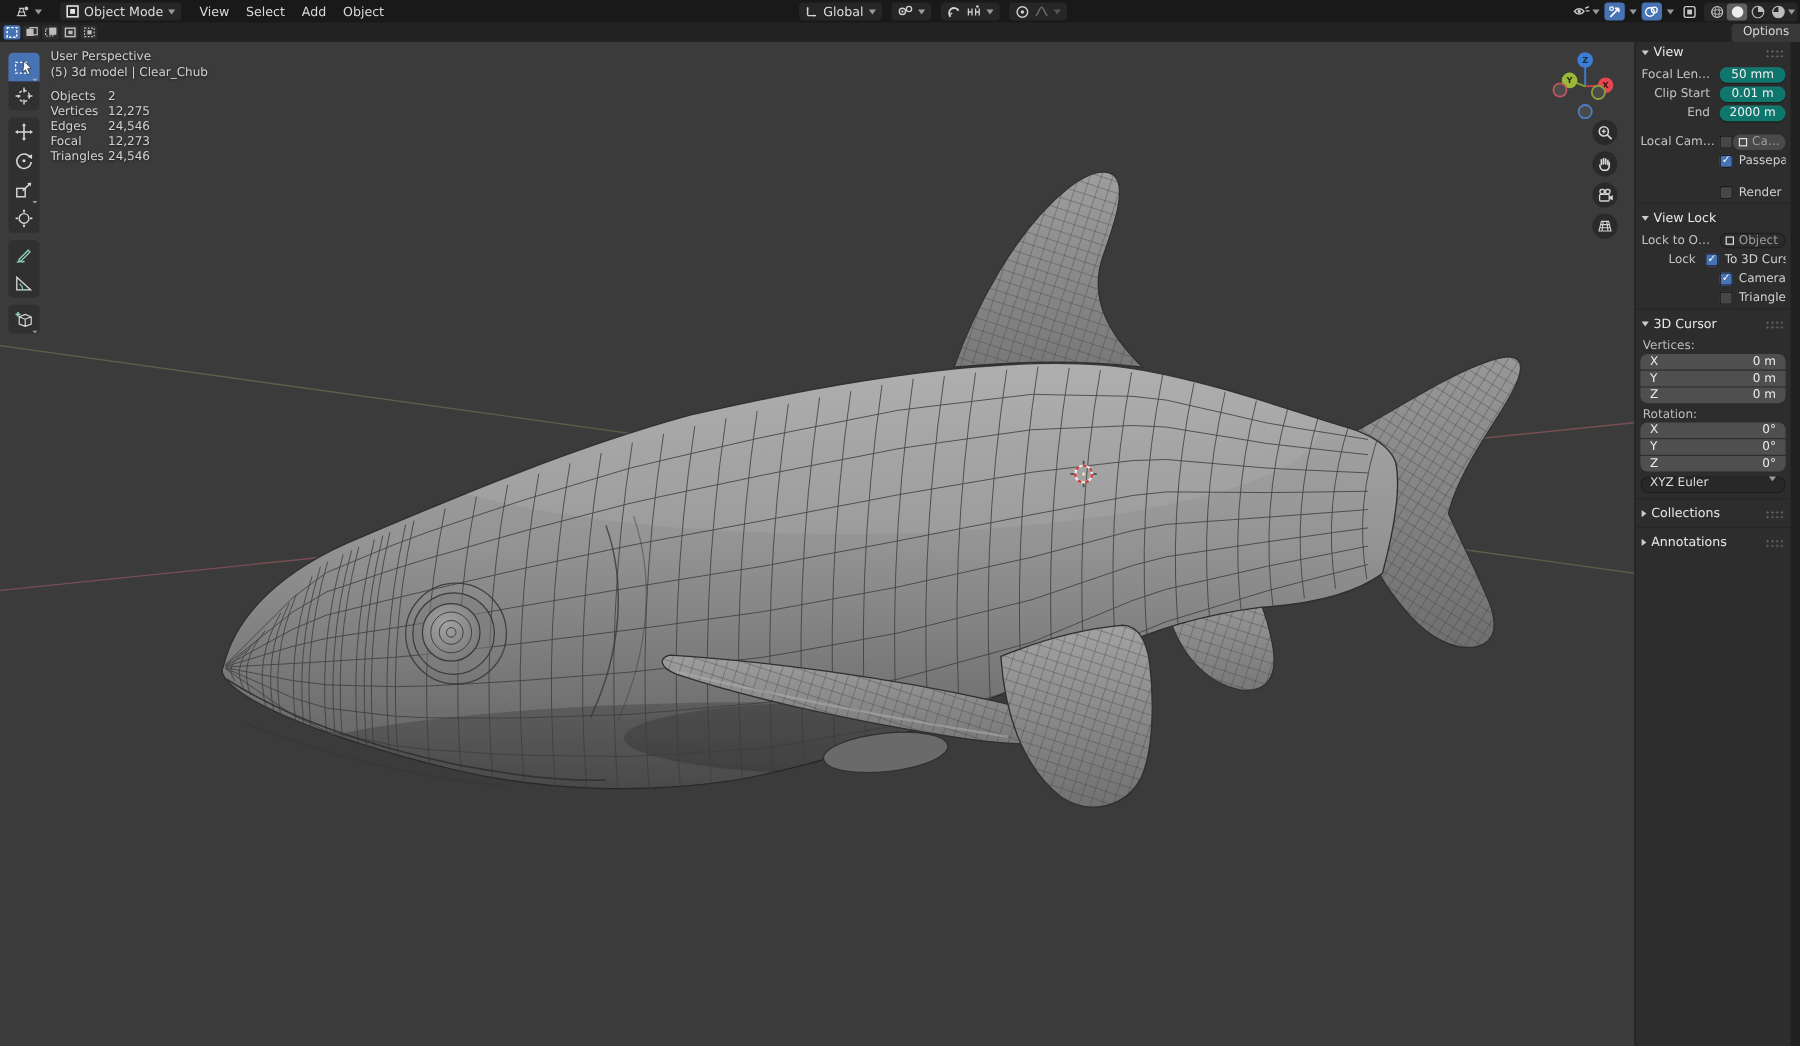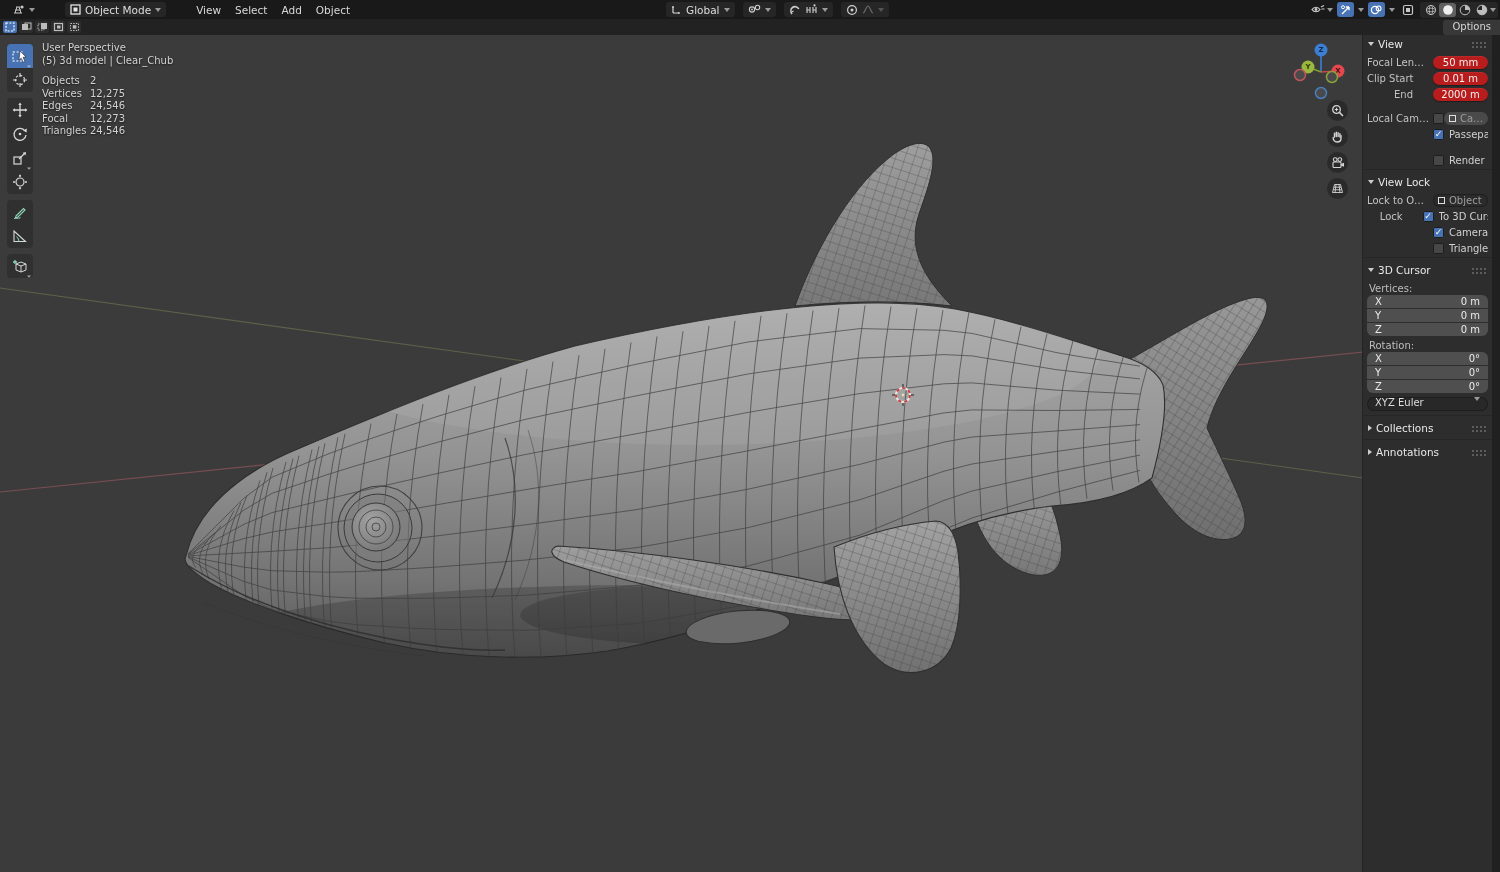--- a/index.html
+++ b/index.html
@@ -6,21 +6,21 @@
   html,body { width:1500px; height:872px; }
   body {
     position: relative; overflow: hidden;
     background:#3b3b3b;
     font-family:"DejaVu Sans","Liberation Sans",sans-serif;
     -webkit-font-smoothing: antialiased;
     user-select:none;
   }
   
   .topbar { position:absolute; left:0; top:0; width:1500px; height:19px; background:#191919; display:flex; align-items:center; z-index:30;}
-  .h-left { display:flex; align-items:center; gap:25px; padding-left:6px; }
+  .h-left { display:flex; align-items:center; gap:10px; padding-left:6px; }
   .h-center { position:absolute; left:666px; top:0; height:19px; display:flex; align-items:center; gap:8px; }
   .h-right { position:absolute; right:0px; top:0; height:19px; display:flex; align-items:center; gap:4px; padding-right:2px; }
   .menu-item { color:#d8d8d8; font-size:10.5px; padding:2px 5px; border-radius:3px; cursor:default; }
   .pill { display:flex; align-items:center; gap:4px; background:#262626; border-radius:3px; padding:2px 5px; height:15px; color:#dcdcdc; font-size:10.5px; }
   .caret { width:0; height:0; border-left:3px solid transparent; border-right:3px solid transparent; border-top:4px solid #9a9a9a; }
   .tgl { width:17px; height:15px; border-radius:3px; display:flex; align-items:center; justify-content:center; background:transparent;}
   .tgl.on { background:#4772b3; }
   .shade-grp { display:flex; align-items:center; background:#262626; border-radius:3px; padding:0 2px; height:16px; }
   .shade-btn { width:17px; height:14px; display:flex; align-items:center; justify-content:center; color:#b9b9b9; font-size:11px; border-radius:3px;}
   .shade-btn.active { background:#606060; color:#fff; }
@@ -51,23 +51,23 @@
   
   .npanel { position:absolute; left:1362px; top:35px; width:130px; height:837px; background:#2d2d2d; border-left:1px solid #232323; z-index:20; font-size:10px; color:#c3c3c3;}
   .rightstrip { position:absolute; left:1492px; top:35px; width:8px; height:837px; background:#202020; z-index:21;}
   .sect-hdr { display:flex; align-items:center; height:18px; padding:0 6px 0 5px; color:#e8e8e8; }
   .sect-hdr .title { font-size:10.5px; margin-left:4px; flex:1; }
   .tri-d { width:0; height:0; border-left:3.5px solid transparent; border-right:3.5px solid transparent; border-top:4.5px solid #cdcdcd; }
   .tri-r { width:0; height:0; border-top:3.5px solid transparent; border-bottom:3.5px solid transparent; border-left:4.5px solid #cdcdcd; }
   .dots { width:15px; height:7px; background-image:radial-gradient(#5d5d5d 1px, transparent 1.1px); background-size:4px 4px; background-position:0 0; }
   .sep { height:2px; border-top:1px solid #262626; margin:2px 0; }
   .prow { display:flex; align-items:center; height:14px; margin:2px 4px; }
-  .plabel { width:66px; text-align:right; padding-right:20px; color:#c3c3c3; white-space:nowrap; overflow:hidden;}
+  .plabel { width:66px; text-align:right; padding-right:8px; color:#c3c3c3; white-space:nowrap; overflow:hidden;}
   .pspace { width:66px; flex:none; }
-  .numfield { flex:1; height:13px; background:#b91c1c; border-radius:7px; color:#f0f0f0; display:flex; align-items:center; justify-content:center; box-shadow:0 1px 1px rgba(0,0,0,.35), inset 0 1px 0 rgba(255,255,255,.06); }
+  .numfield { flex:1; height:13px; background:#0f766e; border-radius:7px; color:#f0f0f0; display:flex; align-items:center; justify-content:center; box-shadow:0 1px 1px rgba(0,0,0,.35), inset 0 1px 0 rgba(255,255,255,.06); }
   .cb { width:11px; height:11px; border-radius:2px; background:#474747; box-shadow: inset 0 0 0 1px #1d1d1d; flex:none; display:flex; align-items:center; justify-content:center; color:#fff; font-size:9px; line-height:9px;}
   .cb.on { background:#4772b3; }
   .cb-label { margin-left:5px; color:#d0d0d0; white-space:nowrap; overflow:hidden;}
   .objfield { flex:1; height:13px; margin-left:0; background:#4a4a4a; border-radius:7px; display:flex; align-items:center; padding:0 5px; gap:4px; color:#9d9d9d; overflow:hidden;}
   .objfield.dark { background:#2b2b2b; box-shadow: inset 0 0 0 1px #1f1f1f; }
   .obj-cube { width:7px; height:7px; border:1.5px solid #e0e0e0; flex:none;}
   .stackwrap { margin:1px 4px; }
   .stackrow { display:flex; align-items:center; height:13px; margin-bottom:1px; background:#4f4f4f; padding:0 8px; color:#ececec; }
   .stackrow.top { border-radius:6px 6px 0 0; }
   .stackrow.bot { border-radius:0 0 6px 6px; margin-bottom:0; }

